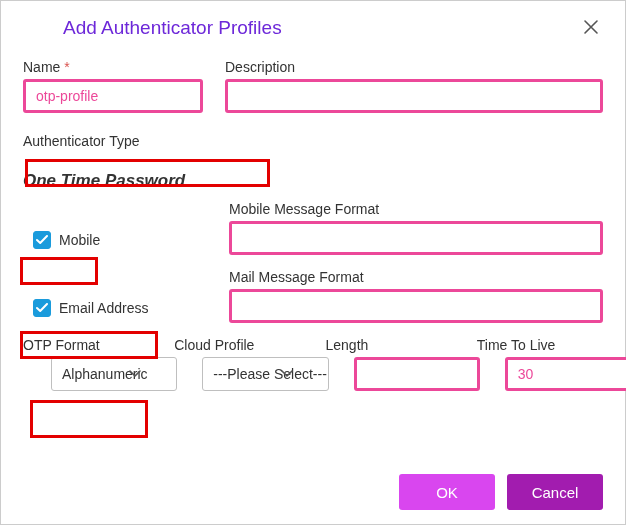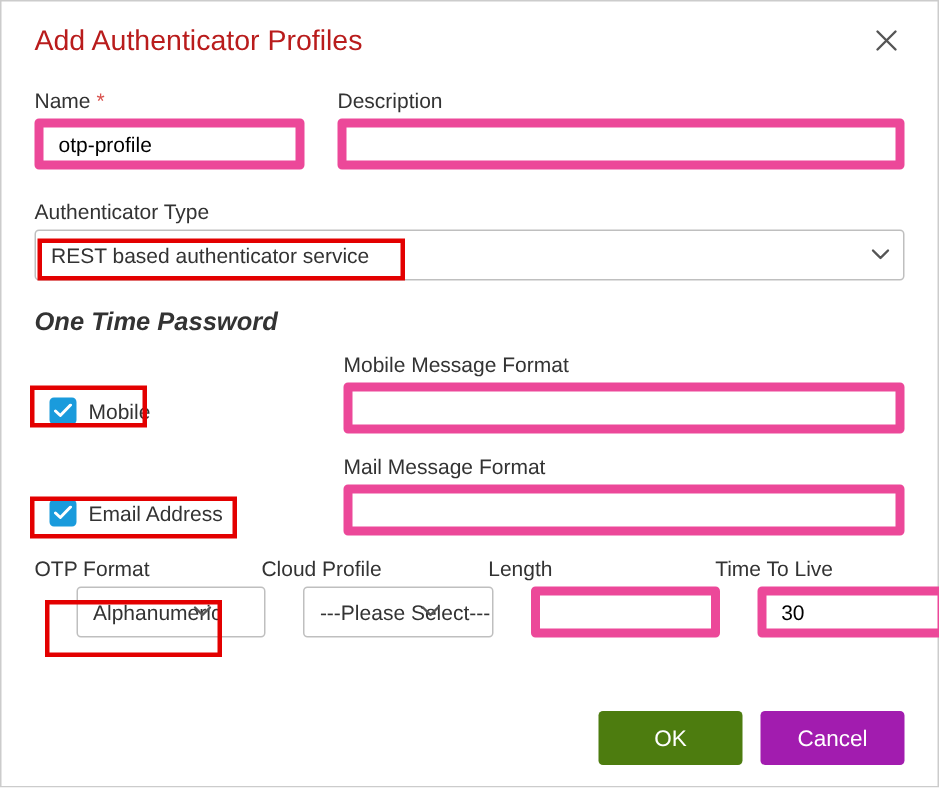--- a/index.html
+++ b/index.html
@@ -18,21 +18,22 @@
     padding: 14px 22px 0 22px;
   }
   .header {
     display: flex;
     align-items: center;
     justify-content: space-between;
     margin-bottom: 18px;
   }
   .title {
     font-size: 19px;
-    color: #b91c1c;
+    color: #6d28d9;
+    margin-left: 40px;
   }
   .close {
     font-size: 22px;
     color: #555;
     cursor: pointer;
     line-height: 1;
     padding: 2px 4px;
   }
   .row {
     display: flex;
@@ -46,25 +47,25 @@
   .field.name-f { width: 180px; }
   .field.desc-f { flex: 1; }
   .label {
     font-size: 14px;
     color: #333;
     margin-bottom: 4px;
   }
   .req { color: #d9534f; margin-left: 4px; }
   .input {
     height: 34px;
-    border: 6px solid #ec4899;
+    border: 3px solid #ec4899;
     border-radius: 3px;
     padding: 0 10px;
     font-size: 14px;
-    color: #000000;
+    color: #ec4899;
     background: #fff;
   }
   .full { width: 100%; }
   .select-wrap {
     position: relative;
     width: 100%;
   }
   .select-disp {
     height: 34px;
     border: 1px solid #bfbfbf;
@@ -142,21 +143,21 @@
   }
   .btn {
     min-width: 96px;
     height: 36px;
     border-radius: 3px;
     border: none;
     font-size: 15px;
     cursor: pointer;
     display:inline-flex; align-items:center; justify-content:center;
   }
-  .btn-primary { background:#4d7c0f; color:#fff; }
+  .btn-primary { background:#d946ef; color:#fff; }
   .btn-secondary { background:#a21caf; color:#fff; }
 </style>
 </head>
 <body>
 
 <div class="dialog">
 
   <div class="header">
     <div class="title">Add Authenticator Profiles</div>
     <div class="close">
@@ -172,30 +173,20 @@
       <input class="input" value="otp-profile" style="">
     </div>
     <div class="field desc-f">
       <div class="label">Description</div>
       <input class="input full" value="" style="">
     </div>
   </div>
 
   <div class="field" style="margin-top:10px;">
     <div class="label">Authenticator Type</div>
-    <div class="select-wrap">
-      <div class="select-disp">
-          <span>REST based authenticator service</span>
-        </div>
-      <span class="chev">
-          <svg width="12" height="8" viewBox="0 0 12 8">
-            <path d="M1 1 L6 6 L11 1" stroke="#555" stroke-width="1.6" fill="none" stroke-linecap="round" stroke-linejoin="round"></path>
-          </svg>
-        </span>
-    </div>
   </div>
 
   <div class="section-h">One Time Password</div>
 
   <div class="otp-row">
     <div class="check-cell">
       <span class="chk">
         <svg width="12" height="10" viewBox="0 0 12 10">
             <path d="M1 5 L4.2 8 L11 1" stroke="#fff" stroke-width="2" fill="none" stroke-linecap="round" stroke-linejoin="round"></path>
           </svg>

